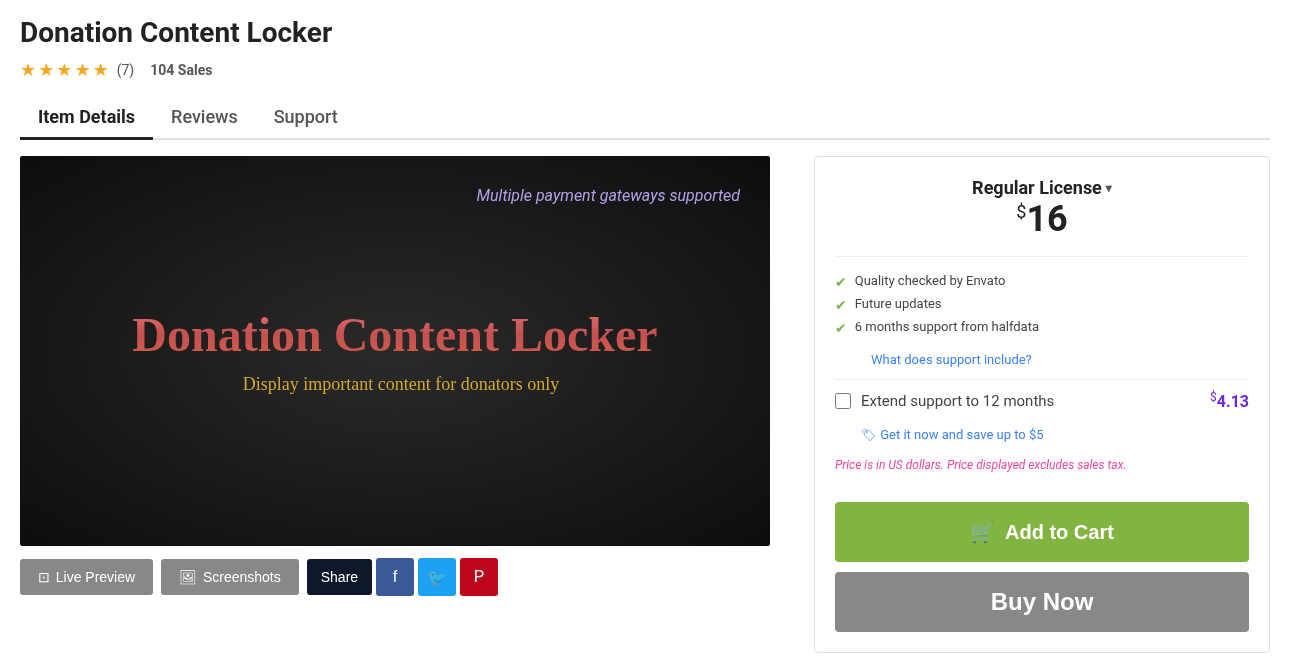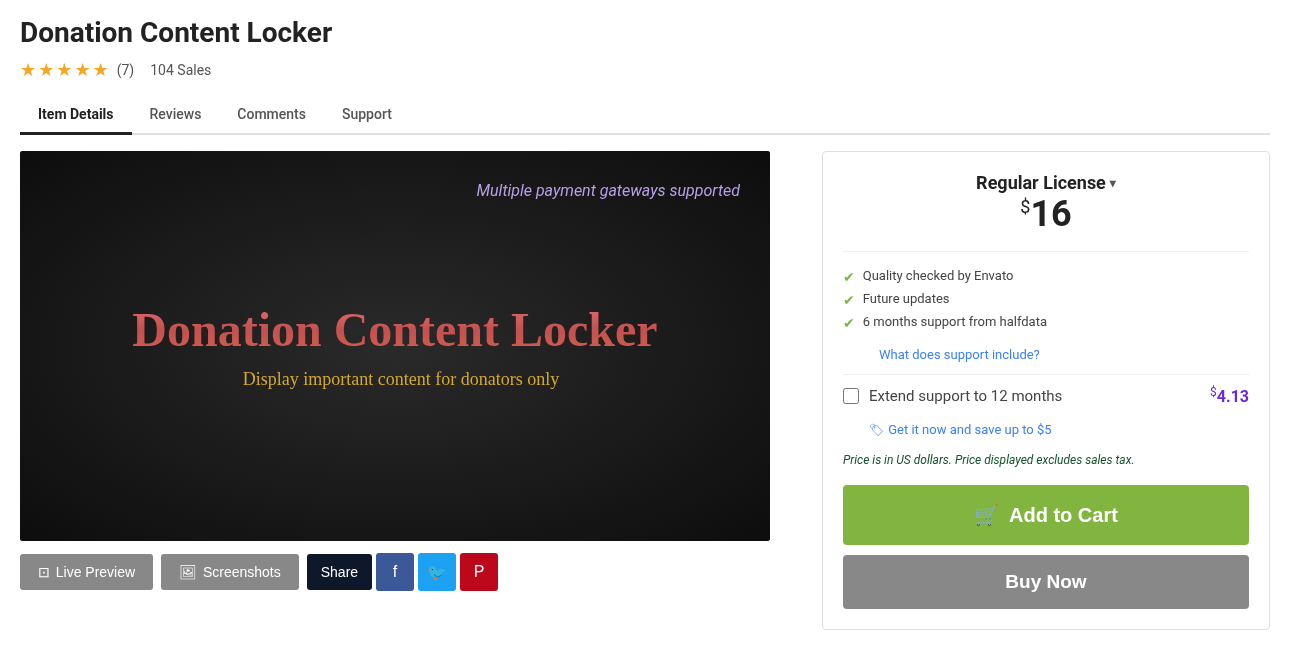--- a/index.html
+++ b/index.html
@@ -36,43 +36,44 @@
       font-size: 18px;
     }
     .rating-count {
       color: #555;
       font-size: 14px;
     }
     .sales-count {
       color: #555;
       font-size: 14px;
       margin-left: 8px;
+      font-weight: bold;
     }
     .tabs {
       display: flex;
       border-bottom: 2px solid #e0e0e0;
       margin-bottom: 0;
     }
     .tab {
       padding: 10px 18px;
       cursor: pointer;
-      font-size: 14px;
+      font-size: 18px;
       color: #555;
       border-bottom: 3px solid transparent;
       margin-bottom: -2px;
       font-weight: 500;
     }
     .tab.active {
       color: #222;
       border-bottom: 3px solid #222;
       font-weight: 700;
     }
     .content-area {
       display: flex;
-      gap: 12px;
+      gap: 4px;
       margin-top: 16px;
       justify-content: center;
     }
     .left-panel {
       flex: 0 0 790px;
     }
     .preview-image {
       width: 750px;
       height: 390px;
       background: #1a1a1a;
@@ -278,23 +279,23 @@
       align-items: center;
       gap: 4px;
       margin-bottom: 14px;
     }
     .tag-icon {
       color: #3b82f6;
       font-size: 12px;
     }
     .price-disclaimer {
       font-size: 12px;
-      color: #14532d;
+      color: #ec4899;
       font-style: italic;
-      margin-bottom: 16px;
+      margin-bottom: 28px;
       line-height: 1.5;
     }
     .btn-add-to-cart {
       width: 100%;
       background: #82b540;
       color: #fff;
       border: none;
       padding: 18px;
       border-radius: 4px;
       font-size: 20px;
@@ -306,21 +307,21 @@
       gap: 10px;
       margin-bottom: 10px;
     }
     .btn-buy-now {
       width: 100%;
       background: #888;
       color: #fff;
       border: none;
       padding: 16px;
       border-radius: 4px;
-      font-size: 19px;
+      font-size: 24px;
       font-weight: 600;
       cursor: pointer;
     }
     .cart-icon {
       font-size: 20px;
     }
     .share-row {
       display: flex;
       align-items: center;
       gap: 4px;
@@ -340,21 +341,20 @@
       <span class="star">★</span>
       <span class="star">★</span>
     </div>
     <span class="rating-count">(7)</span>
     <span class="sales-count">104 Sales</span>
   </div>
 
   <div class="tabs">
     <div class="tab active">Item Details</div>
     <div class="tab">Reviews</div>
-    <div class="tab">Comments</div>
     <div class="tab">Support</div>
   </div>
 
   <div class="content-area">
     <div class="left-panel">
       <div class="preview-image">
         <span class="preview-top-text">Multiple payment gateways supported</span>
         <span class="preview-main-title">Donation Content Locker</span>
         <span class="preview-sub-title">Display important content for donators only</span>
       </div>

